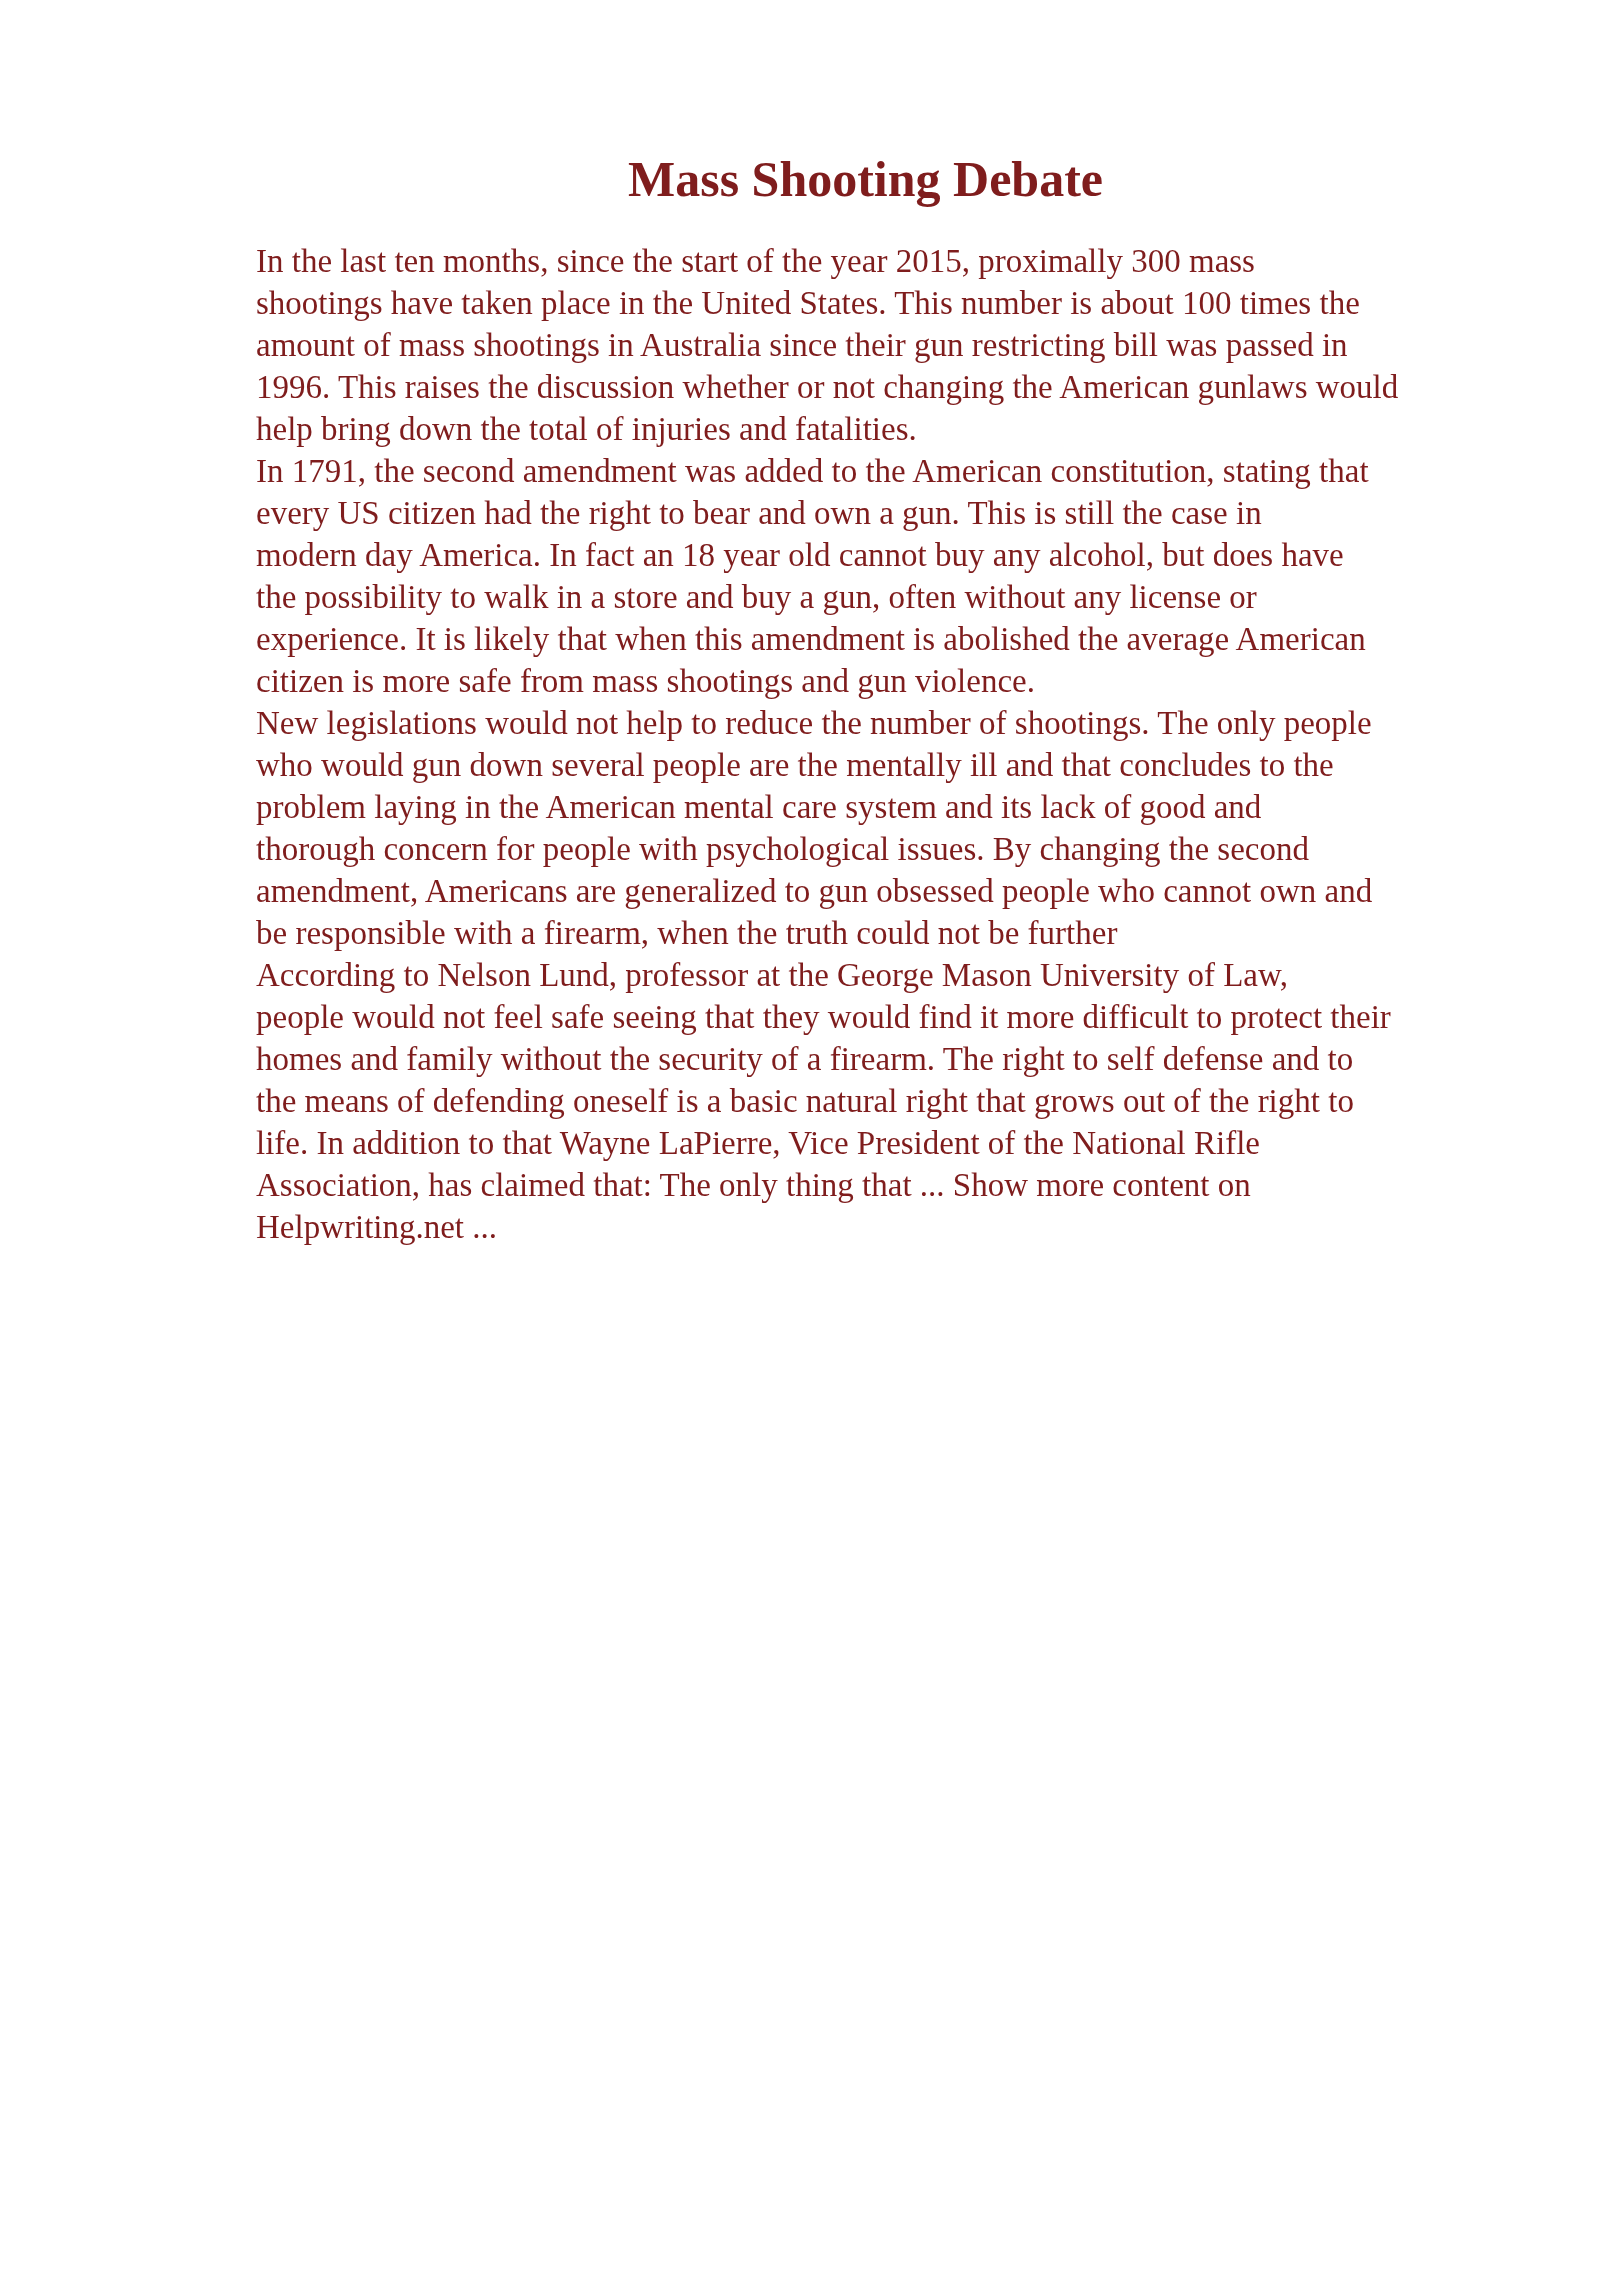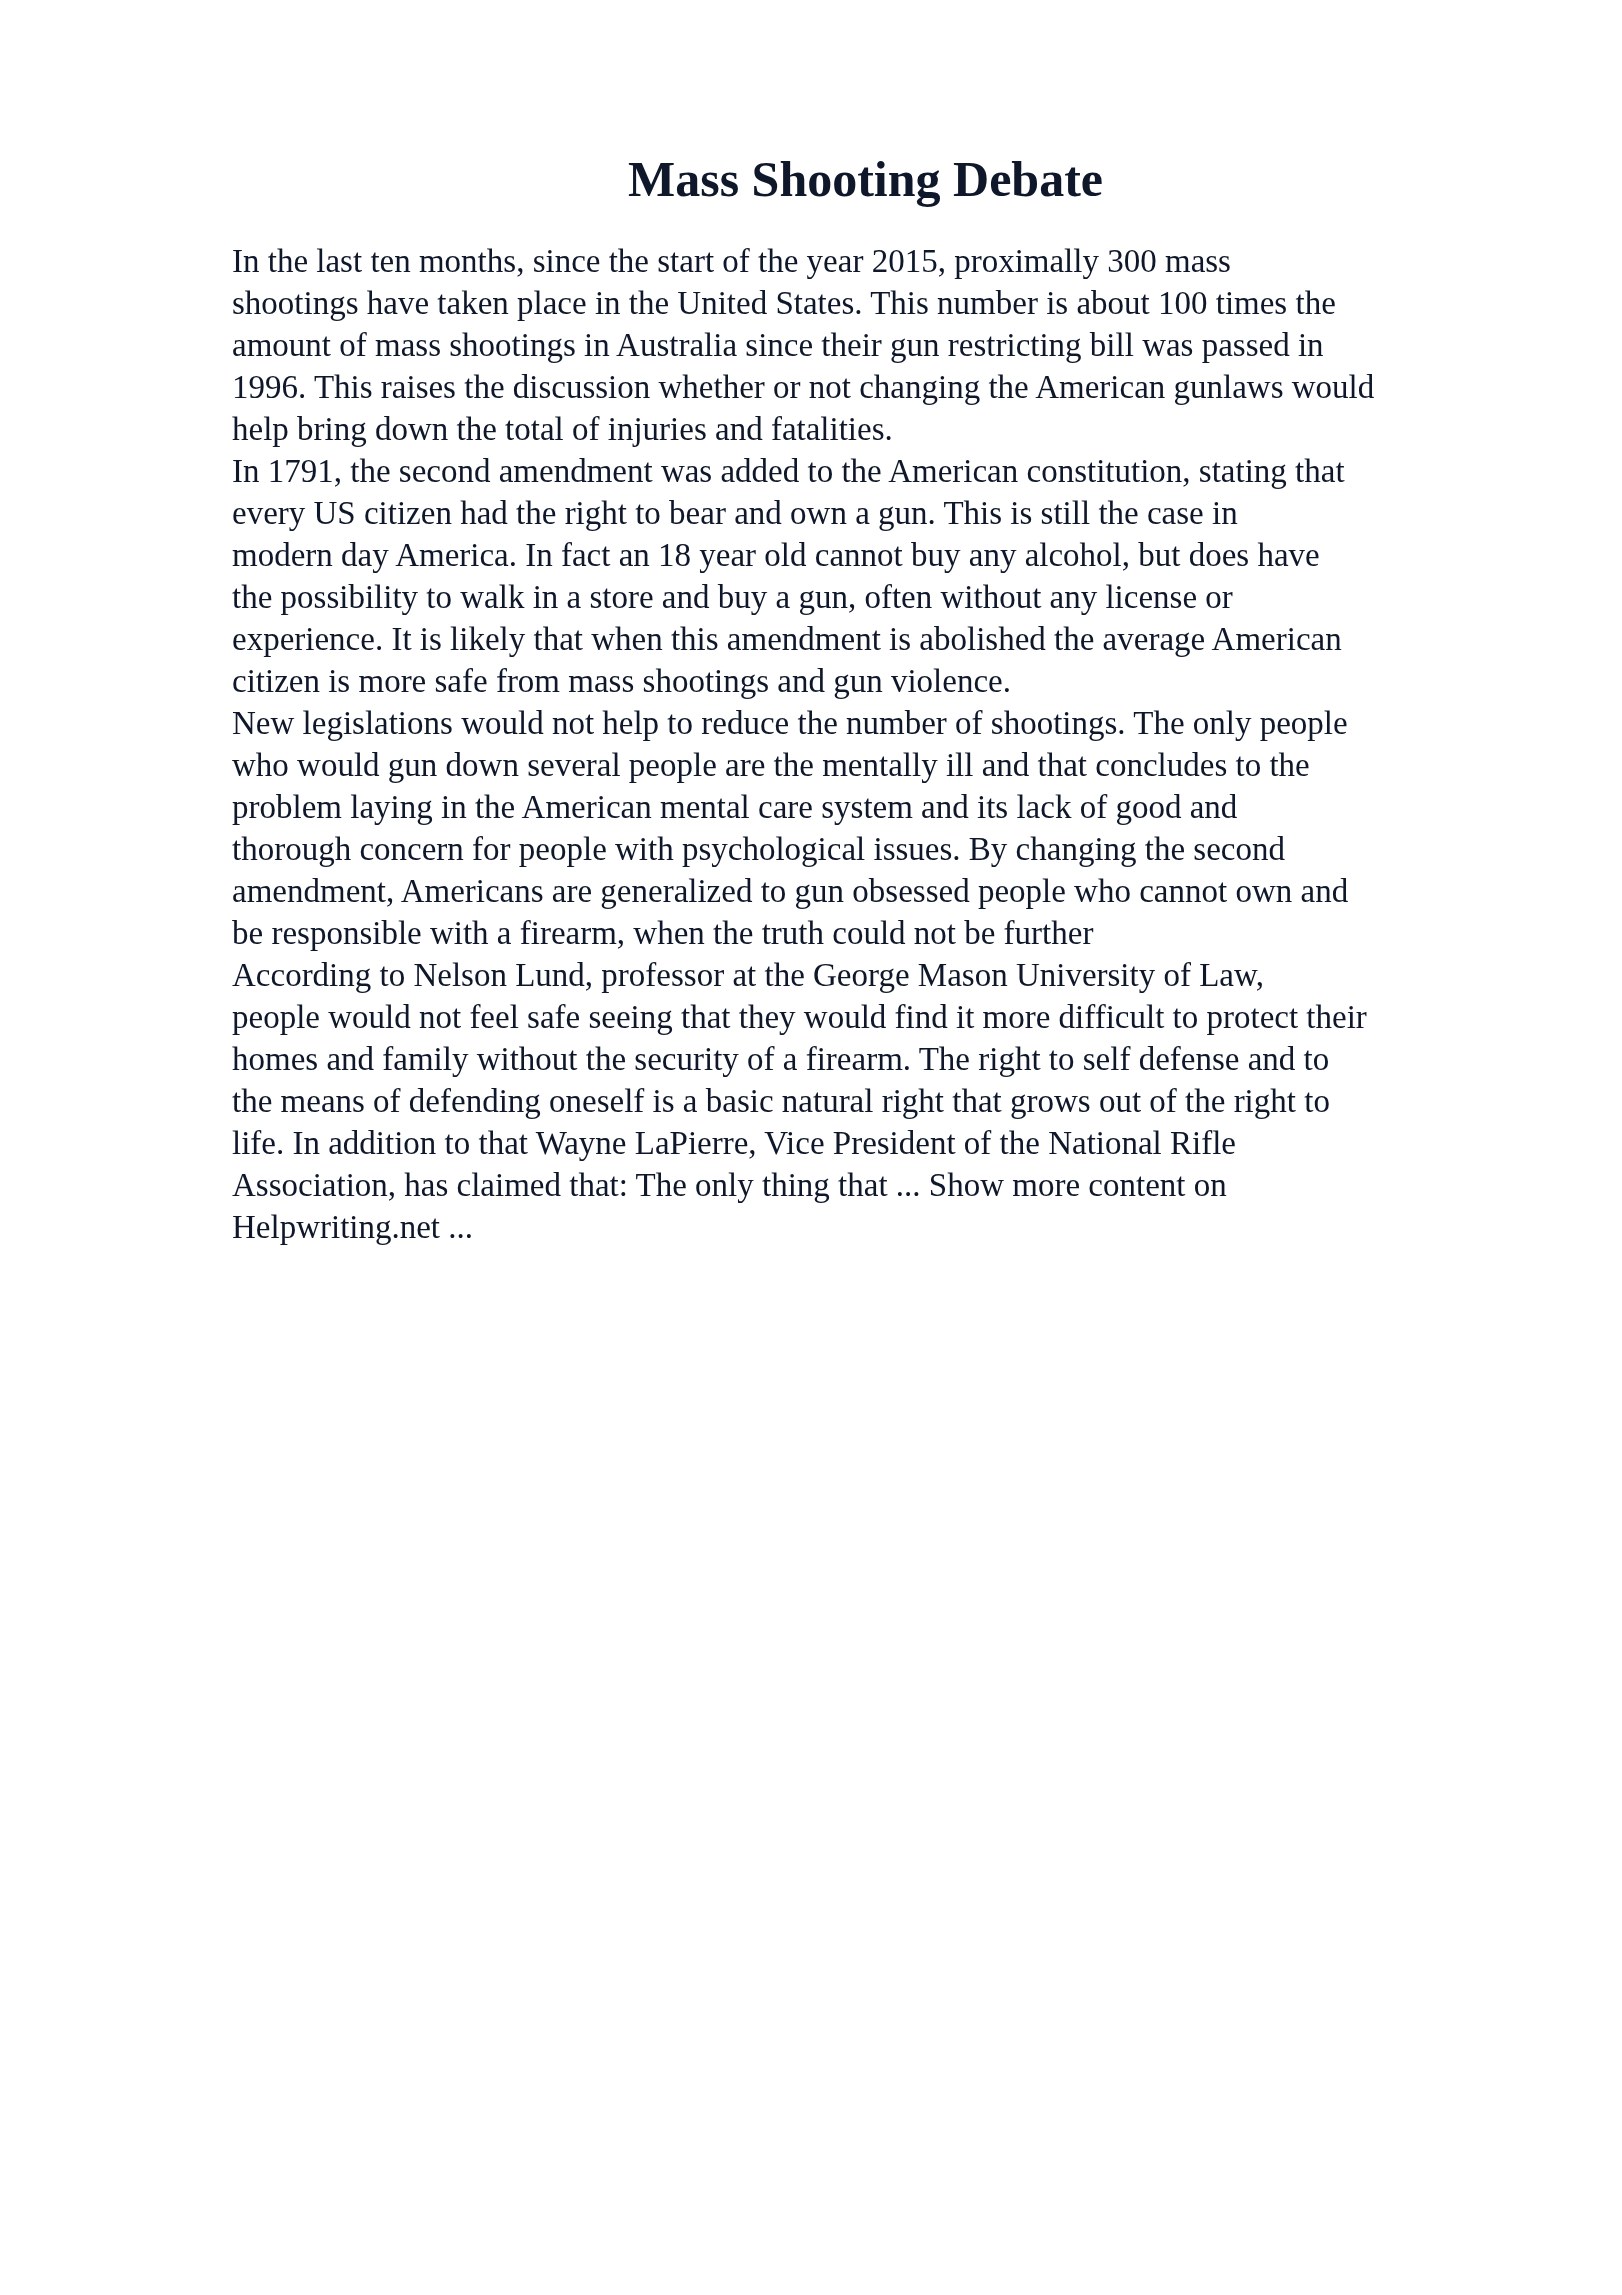--- a/index.html
+++ b/index.html
@@ -7,38 +7,39 @@
     padding: 0;
     background: #ffffff;
   }
   .page {
     position: relative;
     width: 1622px;
     height: 2295px;
     background: #ffffff;
     overflow: hidden;
     font-family: "Liberation Serif", "DejaVu Serif", serif;
-    color: #0f172a;
+    color: #7f1d1d;
   }
   .content {
     position: absolute;
     left: 232px;
     top: 150px;
     width: 1267px;
   }
   .doc-title {
     font-size: 50px;
     line-height: 58px;
     font-weight: bold;
     text-align: center;
     white-space: pre;
     margin: 0;
   }
   .doc-body {
     margin-top: 32px;
+    margin-left: 24px;
   }
   .doc-body p {
     margin: 0;
     padding: 0;
     font-size: 33px;
     line-height: 42px;
     white-space: pre;
   }
 </style>
 </head>

